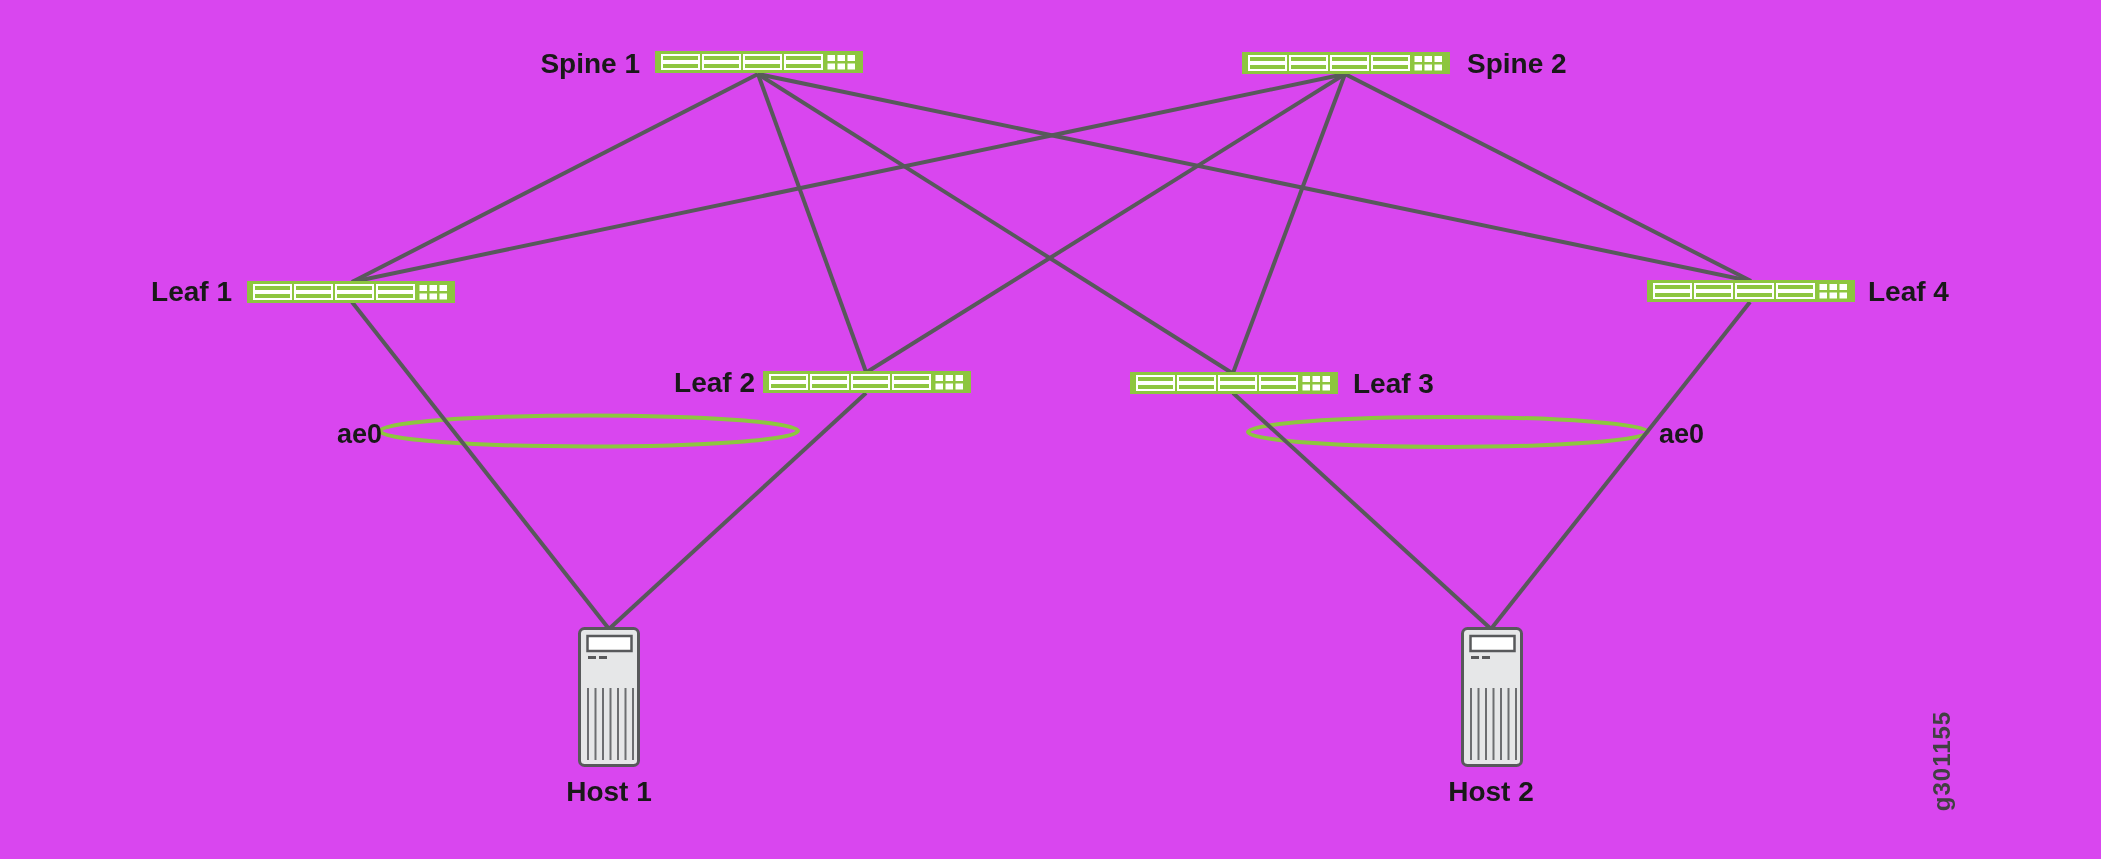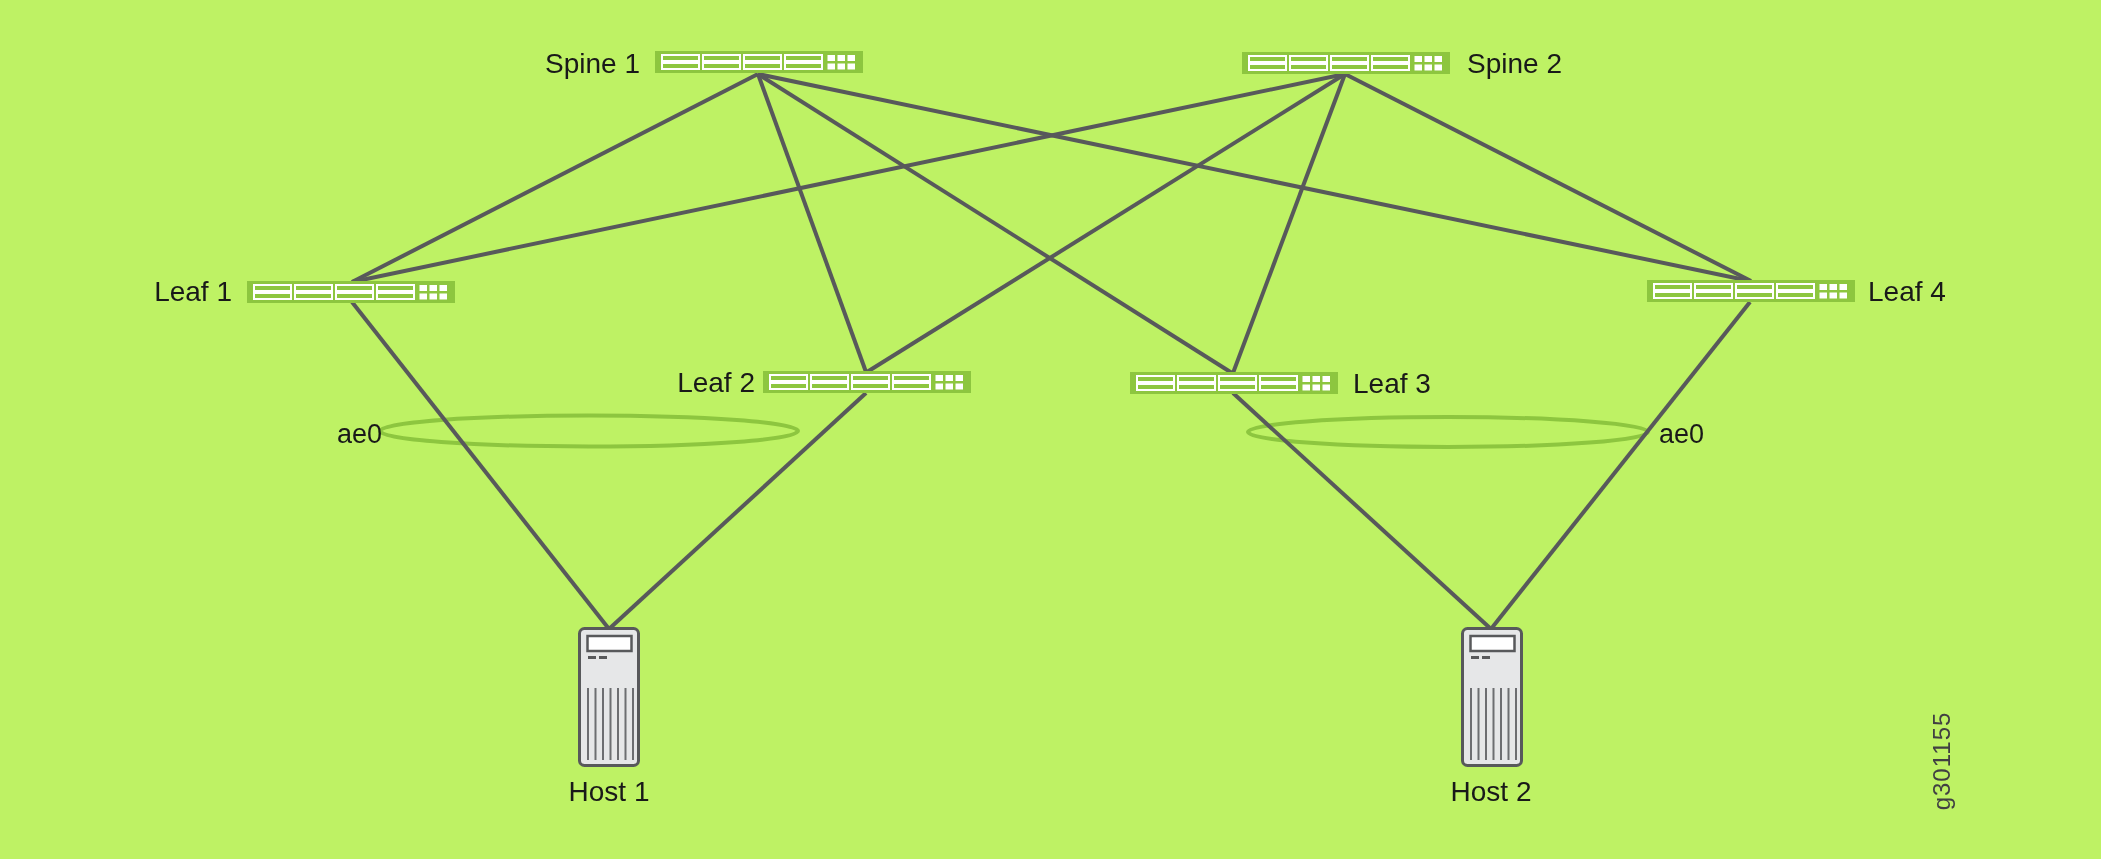--- a/index.html
+++ b/index.html
@@ -1,22 +1,23 @@
 <!DOCTYPE html>
 <html><head>
 <meta charset="utf-8">
 <style>
   html, body { margin: 0; padding: 0; background: #ffffff; }
   .stage {
     position: relative;
     width: 2101px;
     height: 859px;
-    background: #bef264;
+    background: #d946ef;
     font-family: "Liberation Sans", sans-serif;
     overflow: hidden;
+    font-weight: bold;
   }
   svg { display: block; }
   .node-label {
     font-family: "Liberation Sans", sans-serif;
     font-size: 28px;
     fill: #191919;
   }
   .lag-label {
     font-family: "Liberation Sans", sans-serif;
     font-size: 27px;

